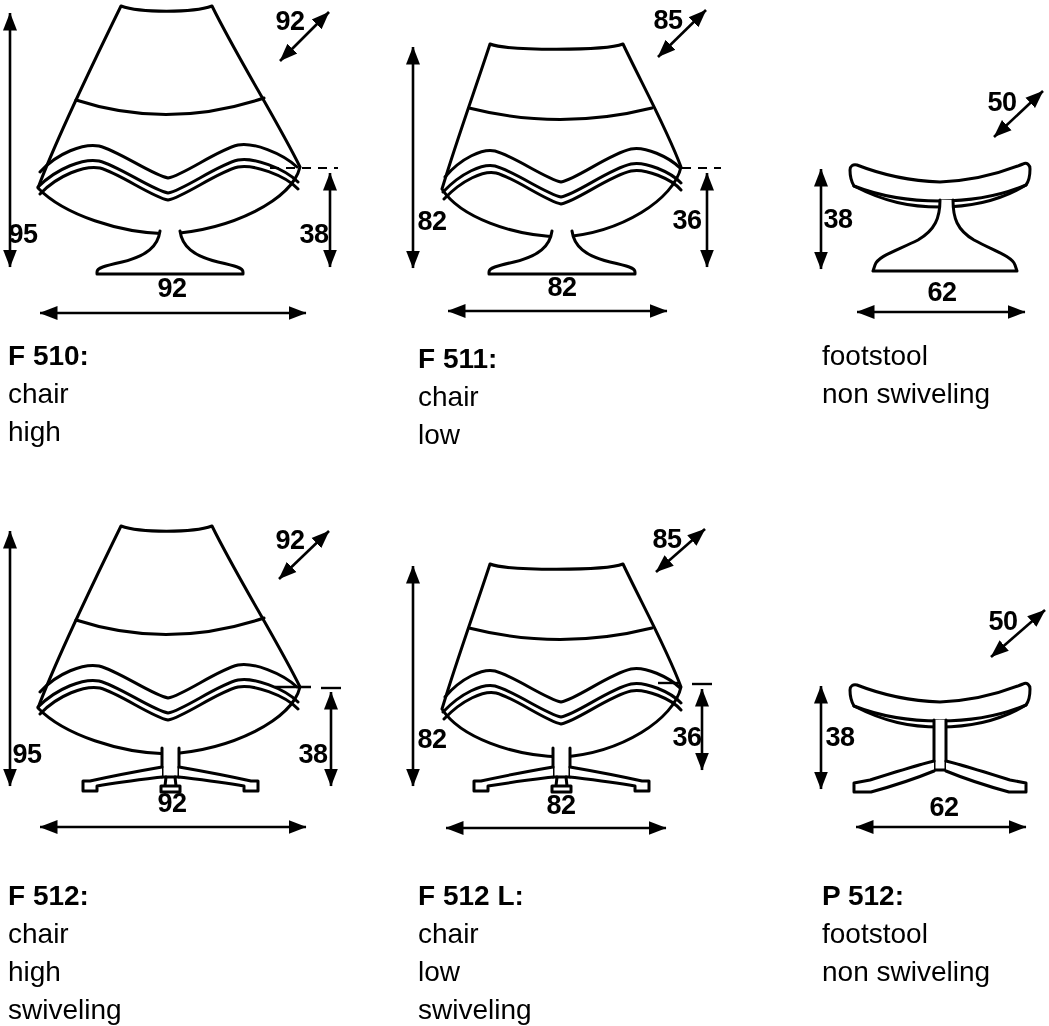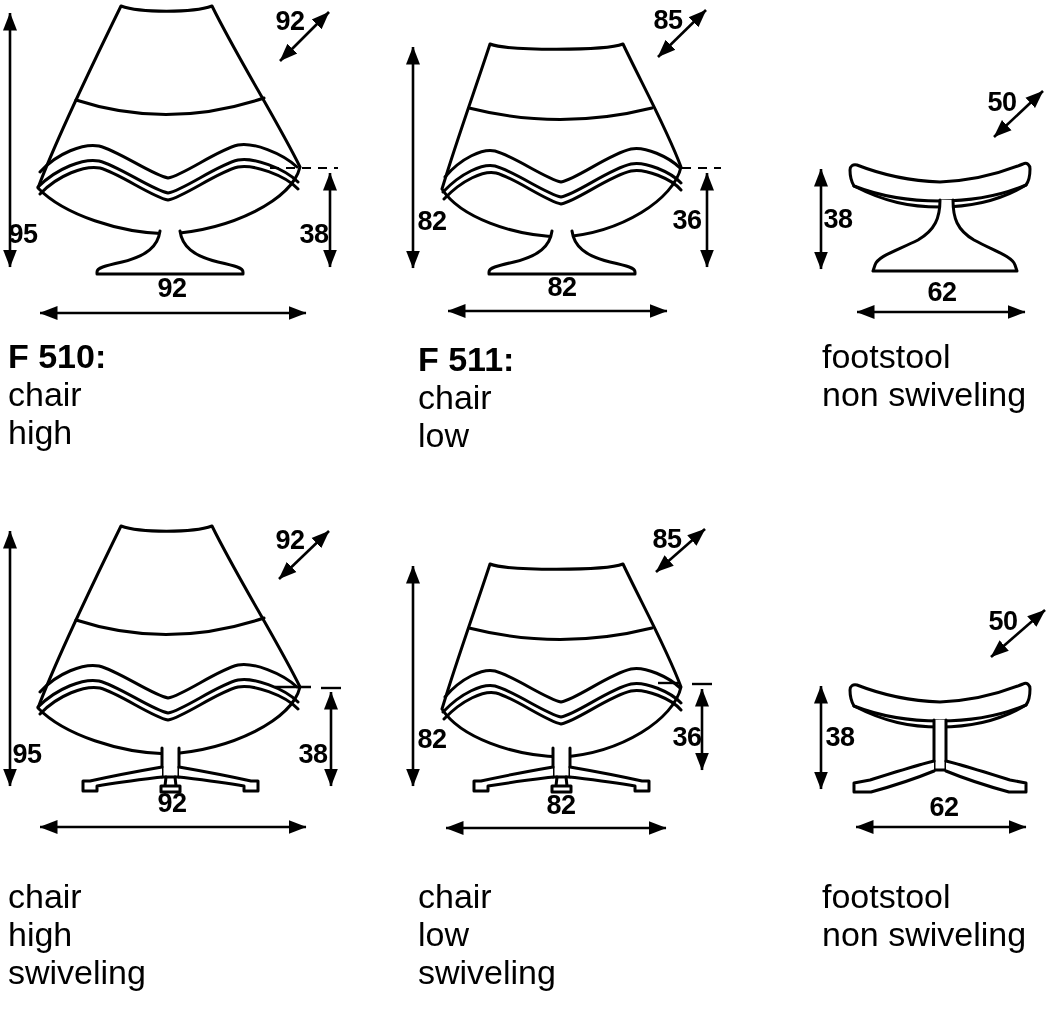--- a/index.html
+++ b/index.html
@@ -12,21 +12,21 @@
   svg{ overflow:visible; display:block; }
   .ln   { fill:none; stroke:#000; stroke-width:3; stroke-linecap:round; stroke-linejoin:round; }
   .fillw{ fill:#fff; stroke:#000; stroke-width:3; stroke-linecap:round; stroke-linejoin:round; }
   .dim  { fill:none; stroke:#000; stroke-width:2.6; }
   .ref  { fill:none; stroke:#000; stroke-width:2.4; }
   .dash { fill:none; stroke:#000; stroke-width:2.2; stroke-dasharray:9 7; }
   text.num{
     font-family:"Liberation Sans", sans-serif; font-size:27px; font-weight:bold;
     fill:#000; letter-spacing:-0.5px; text-anchor:middle;
   }
-  .product-label{ position:absolute; font-size:34px; line-height:38px; }
+  .product-label{ position:absolute; font-size:28px; line-height:38px; }
   .product-label .code{ font-weight:bold; }
 </style>
 </head>
 <body>
 
 <div class="sheet">
 
   <svg width="0" height="0" style="position:absolute">
     <defs>
       <marker id="ah" viewBox="0 0 18 16" refX="17.5" refY="8" markerWidth="18" markerHeight="16" markerUnits="userSpaceOnUse" orient="auto-start-reverse">
@@ -167,27 +167,30 @@
     <div class="code">F 511:</div>
     <div>chair</div>
     <div>low</div>
   </div>
   <div class="product-label" style="left:822px;top:337px">
     <div>footstool</div>
     <div>non swiveling</div>
   </div>
 
   <div class="product-label" style="left:8px;top:877px">
+    <div class="code">F 512:</div>
     <div>chair</div>
     <div>high</div>
     <div>swiveling</div>
   </div>
   <div class="product-label" style="left:418px;top:877px">
+    <div class="code">F 512 L:</div>
     <div>chair</div>
     <div>low</div>
     <div>swiveling</div>
   </div>
   <div class="product-label" style="left:822px;top:877px">
+    <div class="code">P 512:</div>
     <div>footstool</div>
     <div>non swiveling</div>
   </div>
 
 </div>
 
 </body></html>

